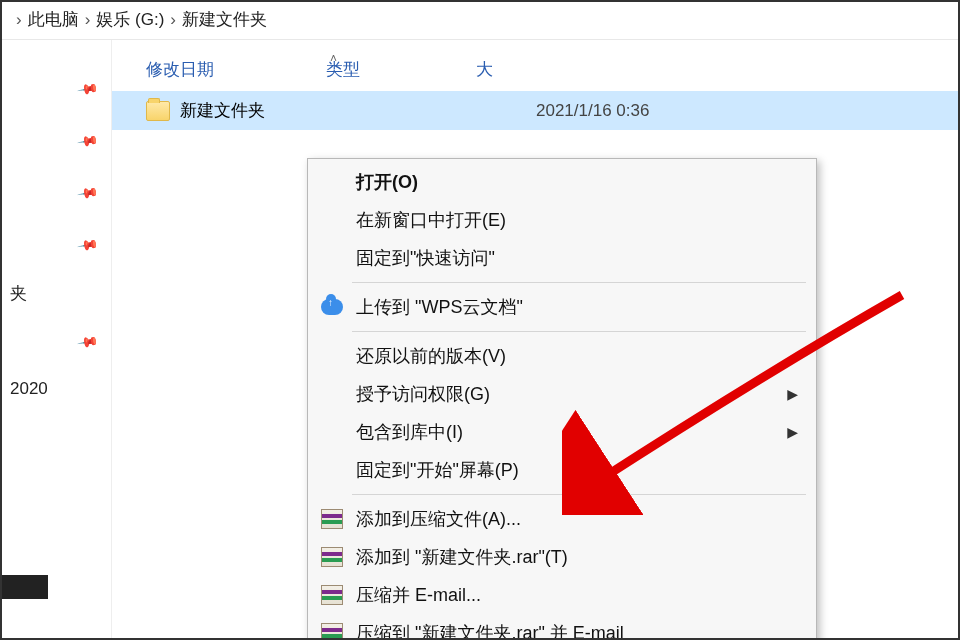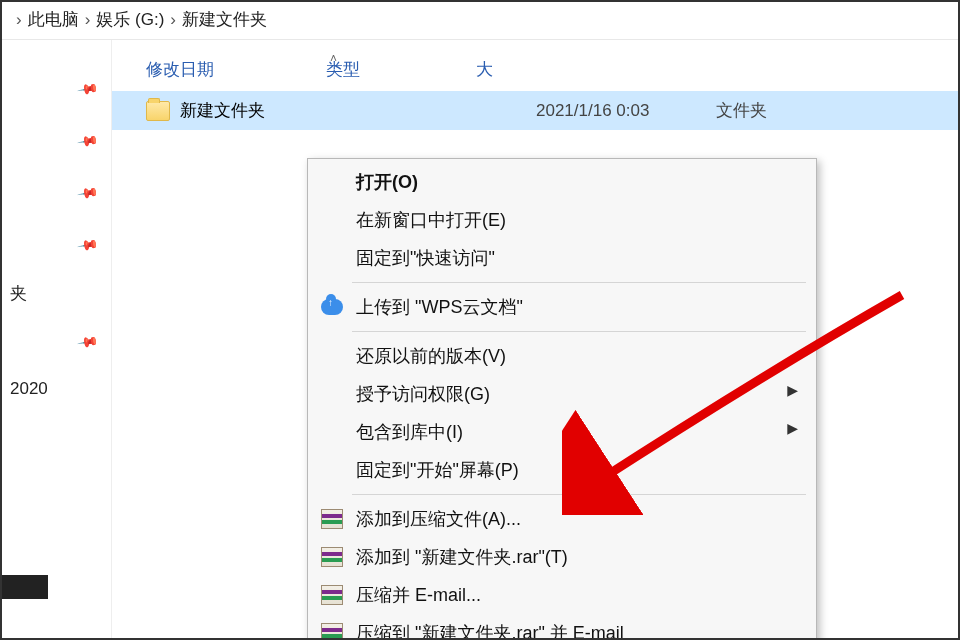--- a/index.html
+++ b/index.html
@@ -117,20 +117,21 @@
     top: 118px;
     width: 510px;
     background: #f7f7f7;
     border: 1px solid #b8b8b8;
     box-shadow: 3px 3px 8px rgba(0,0,0,.25);
     padding: 4px 0 10px 0;
     z-index: 5;
   }
   .cm-item {
     display: flex;
+    align-items: center;
     padding: 7px 18px 7px 48px;
     font-size: 18px;
     color: #111;
     position: relative;
   }
   .cm-item.bold { font-weight: 700; }
   .cm-item .trail-arrow {
     margin-left: auto;
     color: #333;
     font-size: 14px;
@@ -210,22 +211,21 @@
       <span class="col-date">修改日期</span>
       <span class="col-type">类型</span>
       <span class="col-size">大</span>
     </div>
 
     <div class="row selected">
       <span class="cell-name">
         <span class="folder-icon"></span>
         <span>新建文件夹</span>
       </span>
-      <span class="cell-date">2021/1/16 0:03</span>
-      <span class="cell-type">文件夹</span>
+      <span class="cell-date">2021/1/16 0:36</span>
     </div>
 
     <div class="contextmenu">
       <div class="cm-item bold">
           <span>打开(O)</span>
         </div>
       <div class="cm-item">
           <span>在新窗口中打开(E)</span>
         </div>
       <div class="cm-item">

